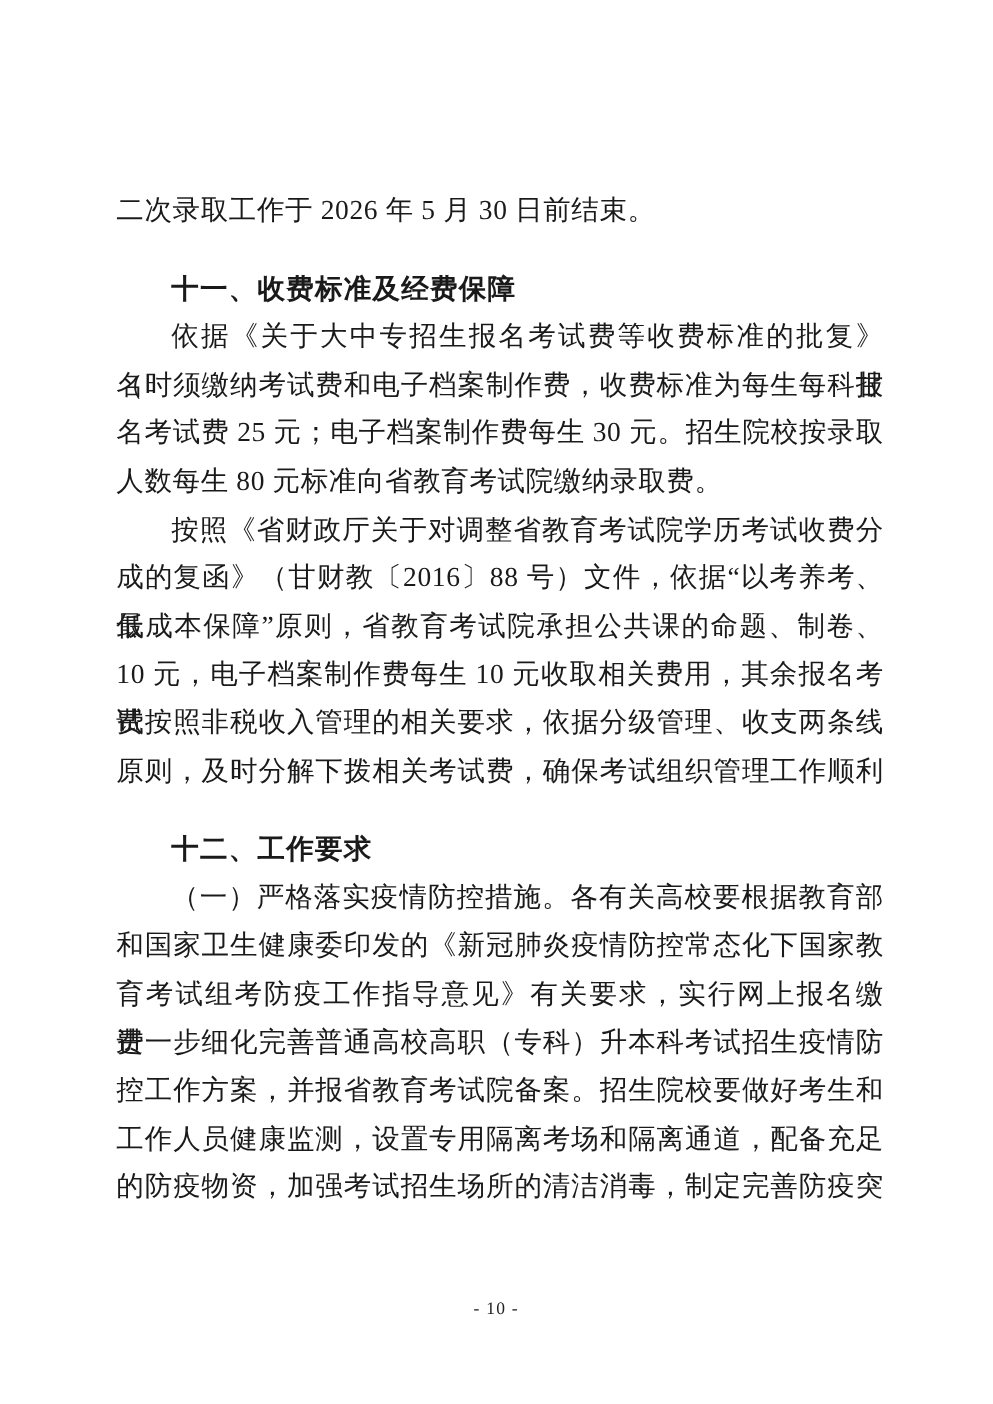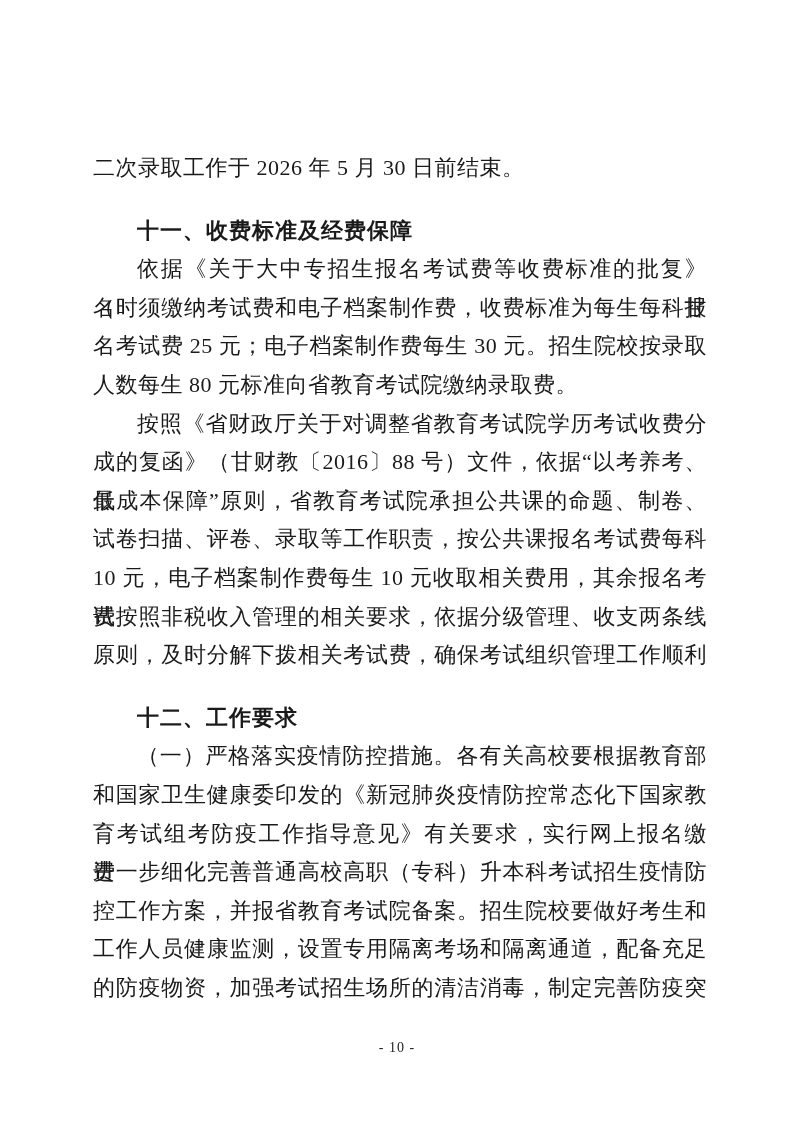--- a/index.html
+++ b/index.html
@@ -61,21 +61,20 @@
   <div class="content">
     <div class="line">二次录取工作于 2026 年 5 月 30 日前结束。</div>
     <div class="line heading indent">十一、收费标准及经费保障</div>
     <div class="line justify indent">依据《关于大中专招生报名考试费等收费标准的批复》（甘</div>
     <div class="line justify">名时须缴纳考试费和电子档案制作费，收费标准为每生每科报</div>
     <div class="line justify">名考试费 25 元；电子档案制作费每生 30 元。招生院校按录取</div>
     <div class="line">人数每生 80 元标准向省教育考试院缴纳录取费。</div>
     <div class="line justify indent">按照《省财政厅关于对调整省教育考试院学历考试收费分</div>
     <div class="line justify">成的复函》（甘财教〔2016〕88 号）文件，依据“以考养考、最</div>
     <div class="line justify">低成本保障”原则，省教育考试院承担公共课的命题、制卷、</div>
-    <div class="line justify">试卷扫描、评卷、录取等工作职责，按公共课报名考试费每科</div>
     <div class="line justify">10 元，电子档案制作费每生 10 元收取相关费用，其余报名考试</div>
     <div class="line justify">费按照非税收入管理的相关要求，依据分级管理、收支两条线</div>
     <div class="line justify">原则，及时分解下拨相关考试费，确保考试组织管理工作顺利</div>
     <div class="line heading indent">十二、工作要求</div>
     <div class="line justify indent">（一）严格落实疫情防控措施。各有关高校要根据教育部</div>
     <div class="line justify">和国家卫生健康委印发的《新冠肺炎疫情防控常态化下国家教</div>
     <div class="line justify">育考试组考防疫工作指导意见》有关要求，实行网上报名缴费，</div>
     <div class="line justify">进一步细化完善普通高校高职（专科）升本科考试招生疫情防</div>
     <div class="line justify">控工作方案，并报省教育考试院备案。招生院校要做好考生和</div>
     <div class="line justify">工作人员健康监测，设置专用隔离考场和隔离通道，配备充足</div>

